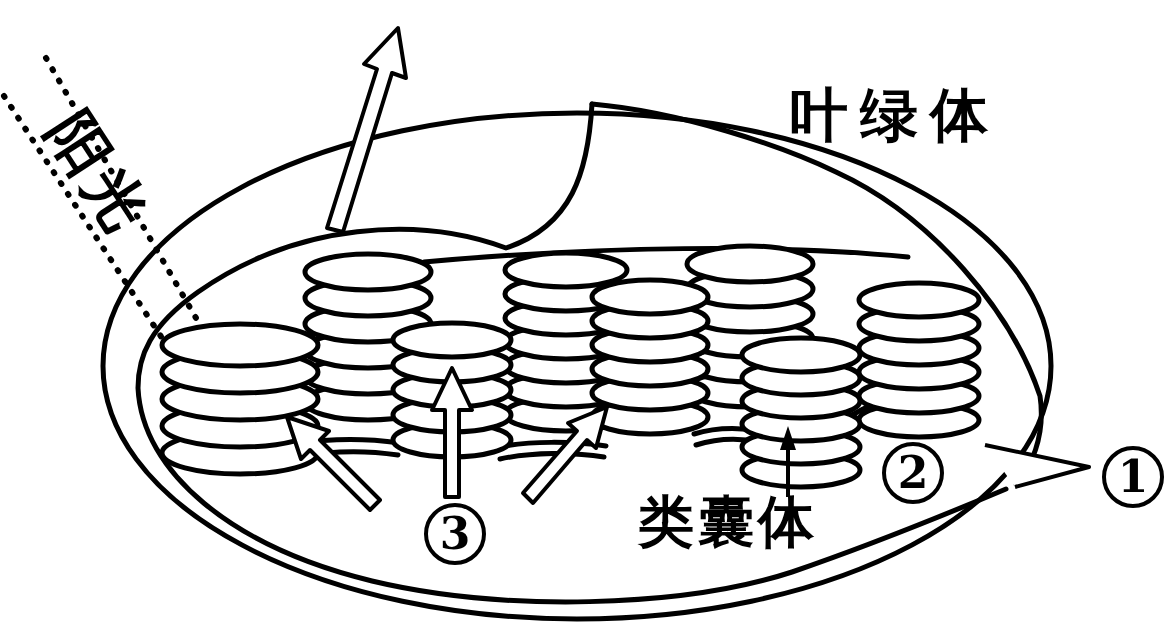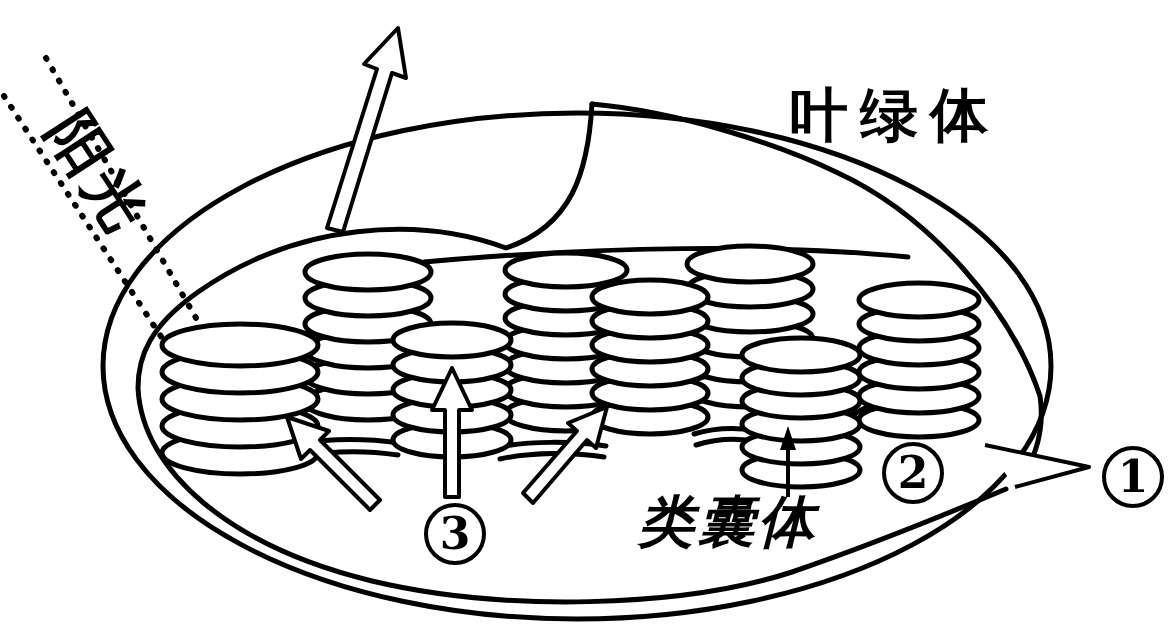--- a/index.html
+++ b/index.html
@@ -14,21 +14,21 @@
   .label{
     position:absolute;
     color:#000;
     font-weight:700;
     white-space:nowrap;
     line-height:1;
     user-select:none;
   }
   .label-reflect{left:52px;top:6px;font-size:60px;letter-spacing:6px;}
   .label-chloroplast{left:790px;top:48px;font-size:58px;letter-spacing:12px;margin-top:39px;}
-  .label-thylakoid{left:638px;top:494px;font-size:56px;letter-spacing:4px;font-style:italic;}
+  .label-thylakoid{left:638px;top:494px;font-size:56px;letter-spacing:4px;}
   .label-sunlight{
     left:88px;top:102px;font-size:60px;letter-spacing:6px;
     transform:rotate(57deg);
     transform-origin:top left;
   }
   .marker{
     position:absolute;
     width:54px;height:54px;
     border:4px solid #000;
     border-radius:50%;

